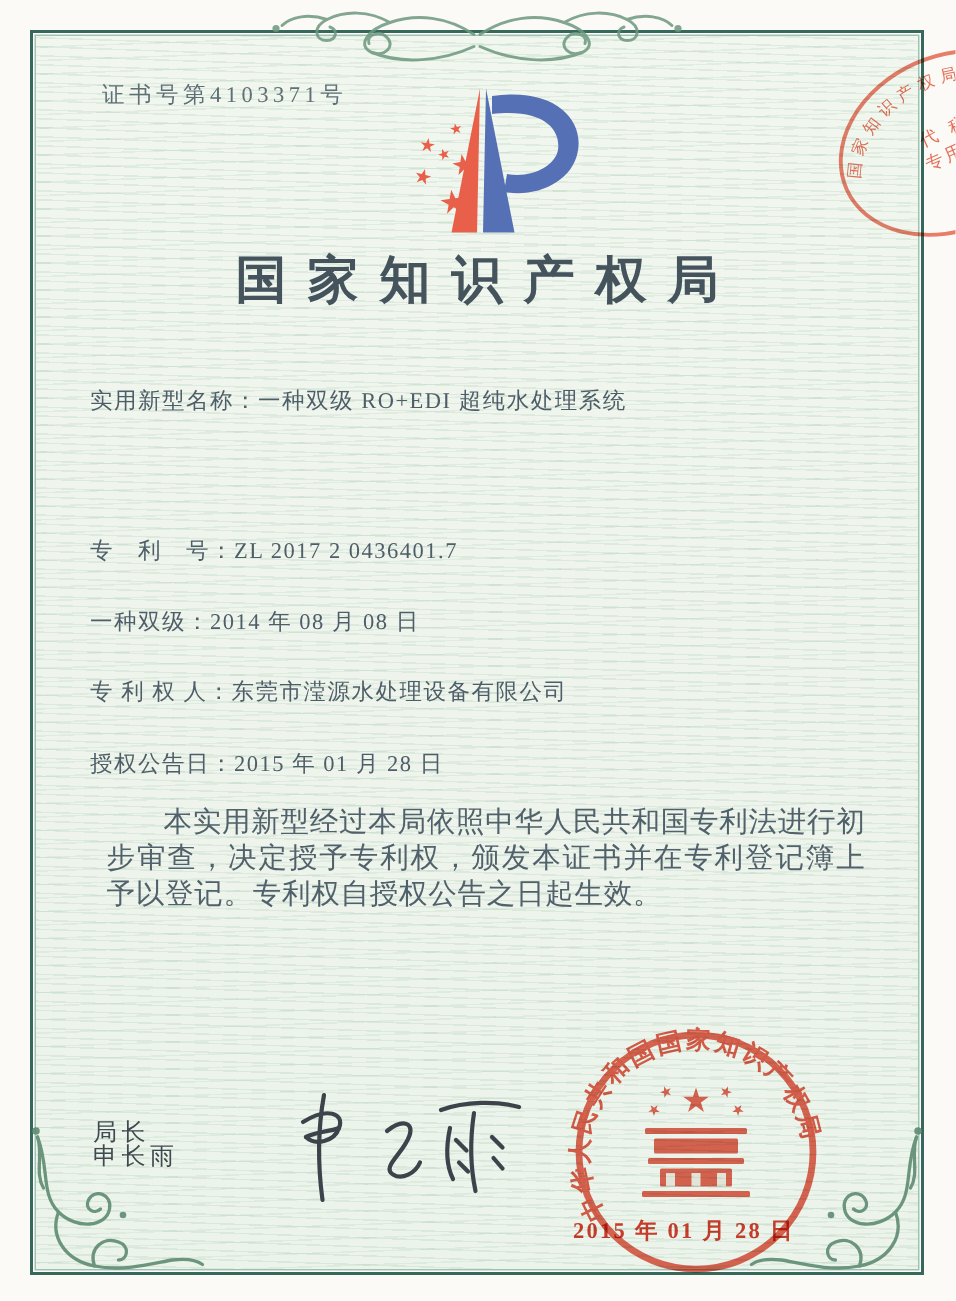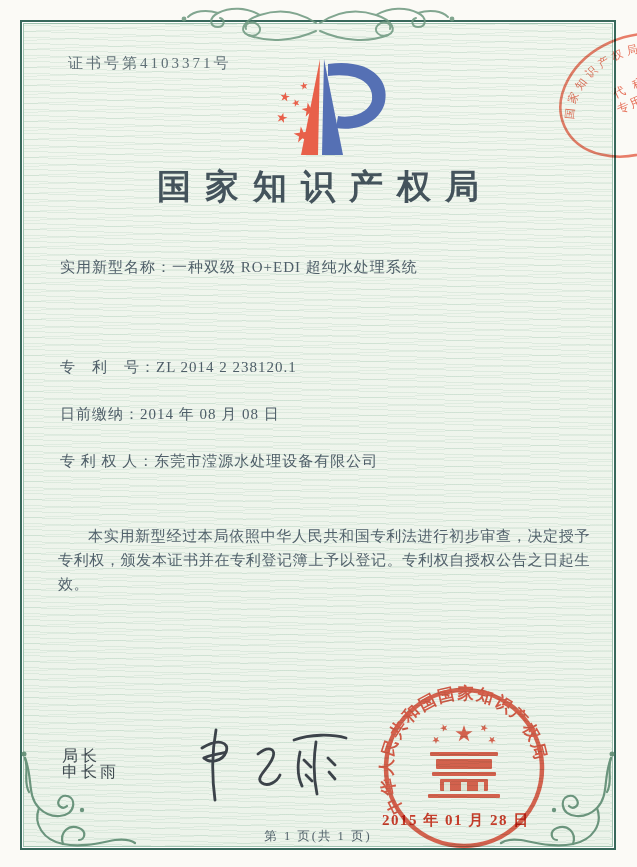--- a/index.html
+++ b/index.html
@@ -20,22 +20,22 @@
   .cert-no{position:absolute;left:34px;top:32px;font-size:15px;letter-spacing:3px;color:#5f6f76;margin-left:12px;}
   .logo{position:absolute;left:232px;top:34px;width:150px;height:102px;}
   .title{
     position:absolute;left:0;top:142px;width:100%;text-align:center;
     font-size:34px;font-weight:bold;letter-spacing:14px;text-indent:14px;color:#44535c;
   }
   .field{position:absolute;left:38px;width:540px;font-size:15px;color:#4e5e68;letter-spacing:1px;white-space:nowrap;}
   .fr0{top:236px}.fr1{top:290px}.fr2{top:336px}.fr3{top:383px}.fr4{top:430px}.fr5{top:478px}
   .paras{position:absolute;left:36px;top:502px;width:532px;}
   .paras p{
-    margin:0;text-indent:2em;text-align:justify;
-    font-size:15px;line-height:24px;color:#51616b;letter-spacing:0.5px;
+    margin:13px;text-indent:2em;text-align:justify;
+    font-size:19px;line-height:24px;color:#51616b;letter-spacing:0.5px;
   }
   .signer{position:absolute;left:40px;top:726px;color:#3f4a50;font-size:16px;letter-spacing:3px;line-height:1;}
   .signer .name{}
   .sig-svg{position:absolute;left:170px;top:698px;width:165px;height:95px;}
   .seal{position:absolute;left:350px;top:650px;width:185px;height:185px;mix-blend-mode:multiply;opacity:.93;}
   .seal-date{
     position:absolute;left:360px;top:789px;font-size:15px;font-weight:bold;color:#d6402e;
     letter-spacing:1.5px;mix-blend-mode:multiply;white-space:nowrap;
   }
   .footer{position:absolute;left:0;bottom:3px;width:100%;text-align:center;font-size:12.5px;color:#4f5f68;letter-spacing:2px;}
@@ -109,23 +109,24 @@
     </g>
     <g fill="#5570b4">
       <polygon points="70,3 68,99 89,99"></polygon>
       <path d="M74,8 C116,2 136,24 131,46 C127,65 104,76 82,72 L84,60 C100,63 116,55 118,44 C120,30 108,16 74,20 Z"></path>
     </g>
   </svg>
 
   <div class="title">国家知识产权局</div>
 
   <div class="field fr0"><span>实用新型名称：</span><span>一种双级 RO+EDI 超纯水处理系统</span></div>
-  <div class="field fr2"><span>专　利　号：</span><span>ZL 2014 2 238120.1</span></div>
-  <div class="field fr3"><span>日前缴纳：</span><span>2014 年 08 月 08 日</span></div>
+  <div class="field fr2"><span>专　利　号：</span><span>ZL 2017 2 0436401.7</span></div>
+  <div class="field fr3"><span>一种双级：</span><span>2014 年 08 月 08 日</span></div>
   <div class="field fr4"><span>专 利 权 人：</span><span>东莞市滢源水处理设备有限公司</span></div>
+  <div class="field fr5"><span>授权公告日：</span><span>2015 年 01 月 28 日</span></div>
 
   <div class="paras">
     <p>本实用新型经过本局依照中华人民共和国专利法进行初步审查，决定授予专利权，颁发本证书并在专利登记簿上予以登记。专利权自授权公告之日起生效。</p>
   </div>
 
   <div class="signer">
     <div>局长</div>
     <div class="name">申长雨</div>
   </div>
 
@@ -162,21 +163,20 @@
       <rect x="60" y="100" width="64" height="4" rx="1"></rect>
       <rect x="68" y="107" width="48" height="12" rx="1"></rect>
       <rect x="72" y="110" width="6" height="9" fill="#f2efe8"></rect>
       <rect x="89" y="110" width="6" height="9" fill="#f2efe8"></rect>
       <rect x="106" y="110" width="6" height="9" fill="#f2efe8"></rect>
       <rect x="56" y="122" width="72" height="4" rx="1"></rect>
     </g>
   </svg>
   <div class="seal-date">2015 年 01 月 28 日</div>
 
-  <div class="footer">第 1 页(共 1 页)</div>
 </div>
 
 <svg class="corner-stamp" viewBox="0 0 165 135">
   <ellipse cx="82" cy="67" rx="76" ry="58" fill="none" stroke="#e6593f" stroke-width="2.6" opacity="0.9"></ellipse>
   <path id="stampArc" d="M 18,92 A 67,50 0 1 1 146,92" fill="none"></path>
   <text font-size="11" fill="#e6593f" letter-spacing="4">
     <textPath href="#stampArc" startOffset="28">国家知识产权局</textPath>
   </text>
   <text x="82" y="62" text-anchor="middle" font-size="12" fill="#e6593f" letter-spacing="3">代 税</text>
   <text x="82" y="78" text-anchor="middle" font-size="12" fill="#e6593f" letter-spacing="2">专用章</text>

